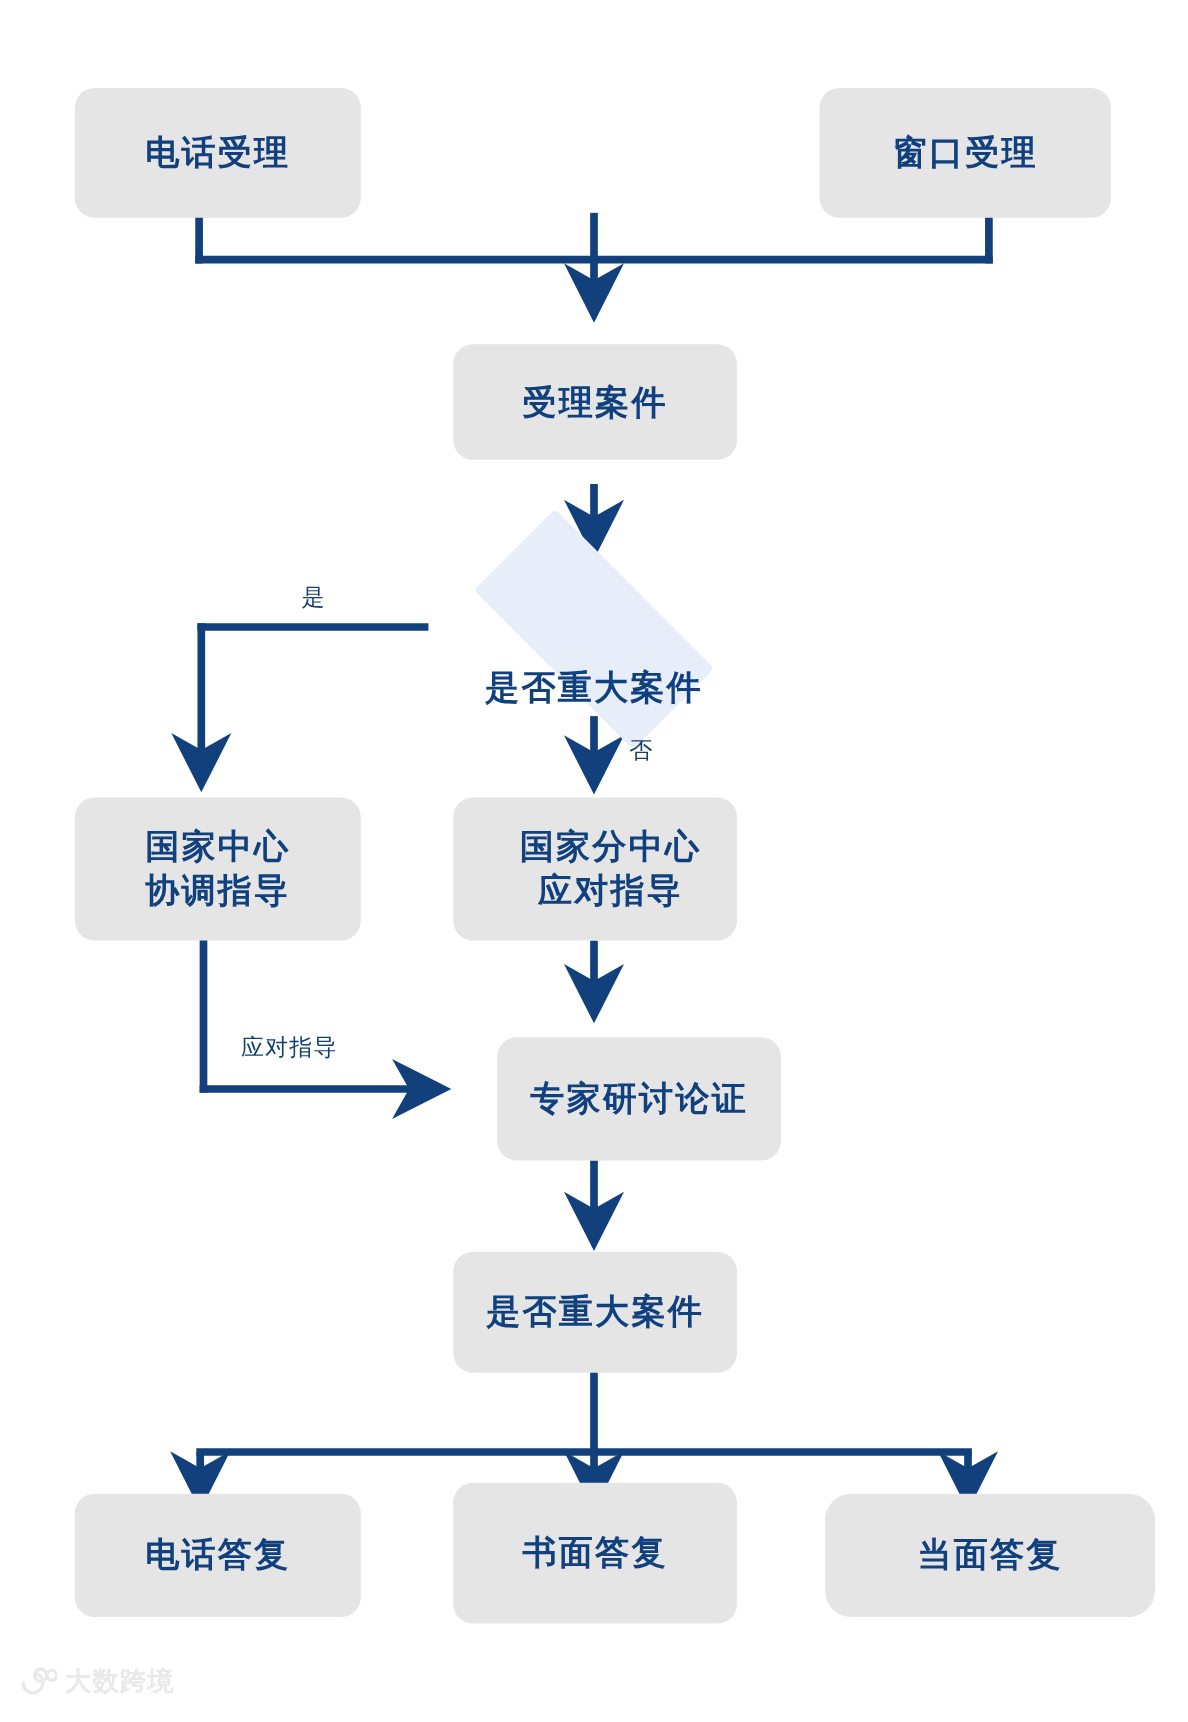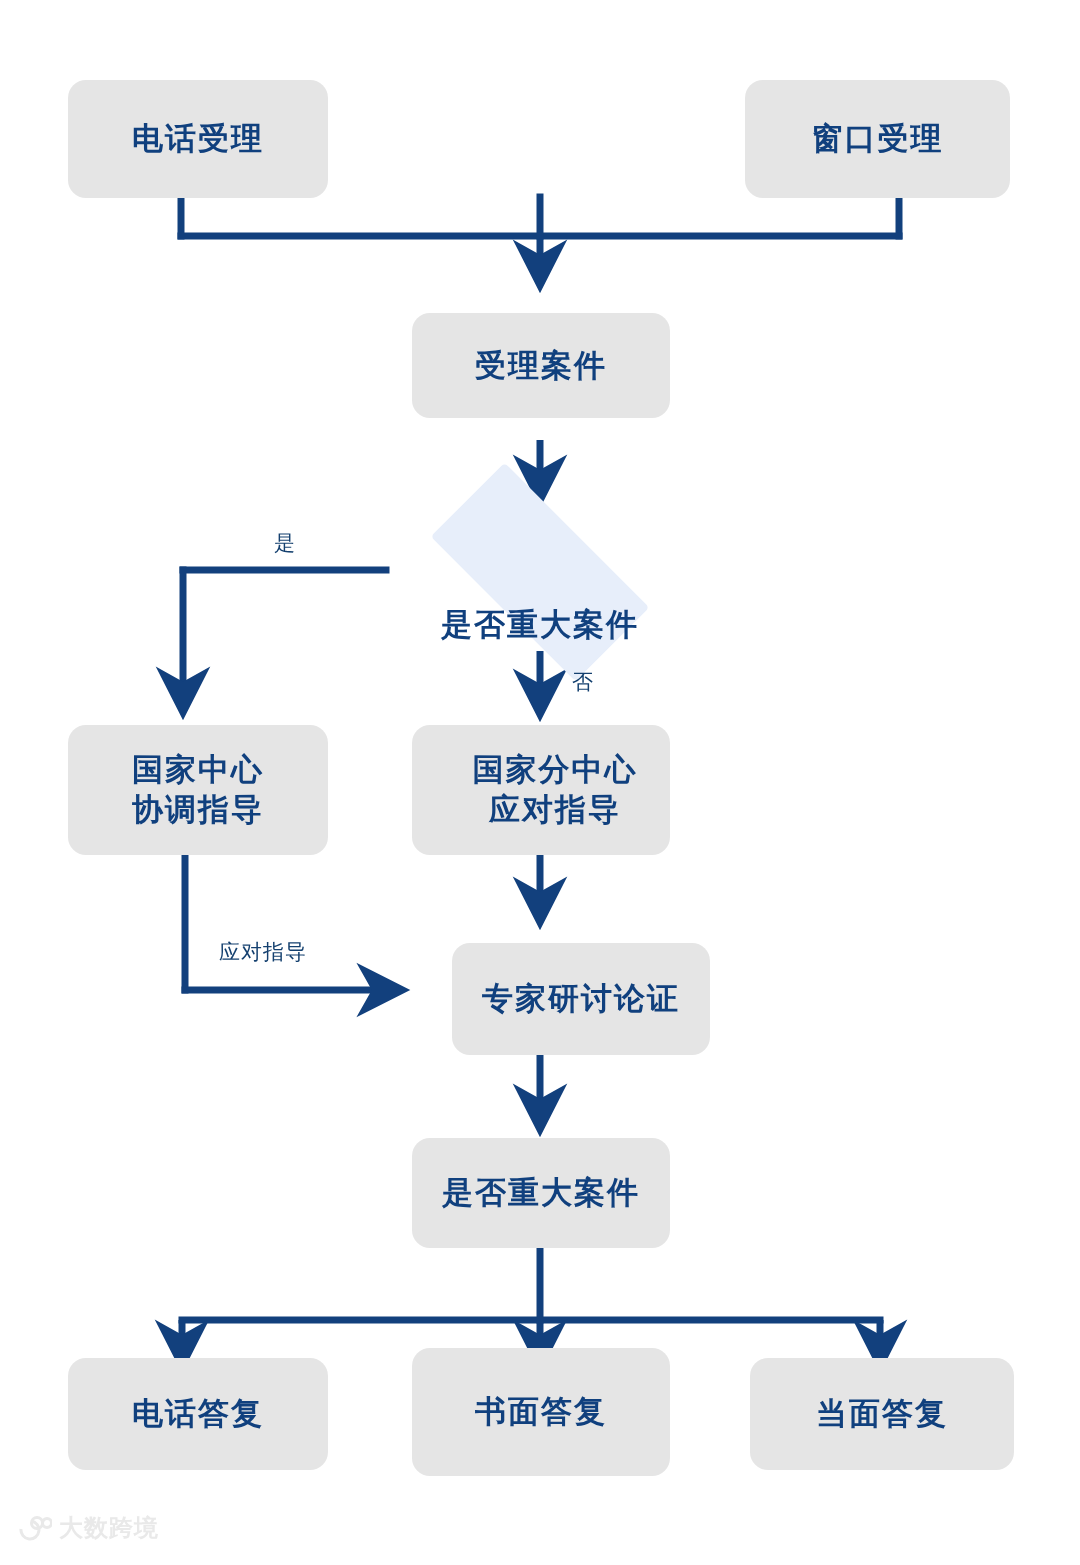--- a/index.html
+++ b/index.html
@@ -213,21 +213,21 @@
   </div>
 
   <div class="node" style="left:68px; top:1358px; width:260px; height:112px;">
     <span class="node-title">电话答复</span>
   </div>
 
   <div class="node" style="left:412px; top:1348px; width:258px; height:128px;justify-content:center;">
     <span class="node-title">书面答复</span>
   </div>
 
-  <div class="node" style="left:750px; top:1358px; width:264px; height:112px;">
+  <div class="node" style="left:750px; top:1358px; width:300px; height:112px;border-radius:24px;">
     <span class="node-title">当面答复</span>
   </div>
 
   <div id="watermark">
     <svg width="34" height="26" viewBox="0 0 34 26">
       <path d="M3,14 a9,9 0 1,0 10,-8" fill="none" stroke="#e9e9e9" stroke-width="3"></path>
       <circle cx="19" cy="8" r="5.5" fill="none" stroke="#e9e9e9" stroke-width="3"></circle>
       <circle cx="29" cy="8" r="4.5" fill="none" stroke="#e9e9e9" stroke-width="3"></circle>
     </svg>
     <span class="wm-text">大数跨境</span>

